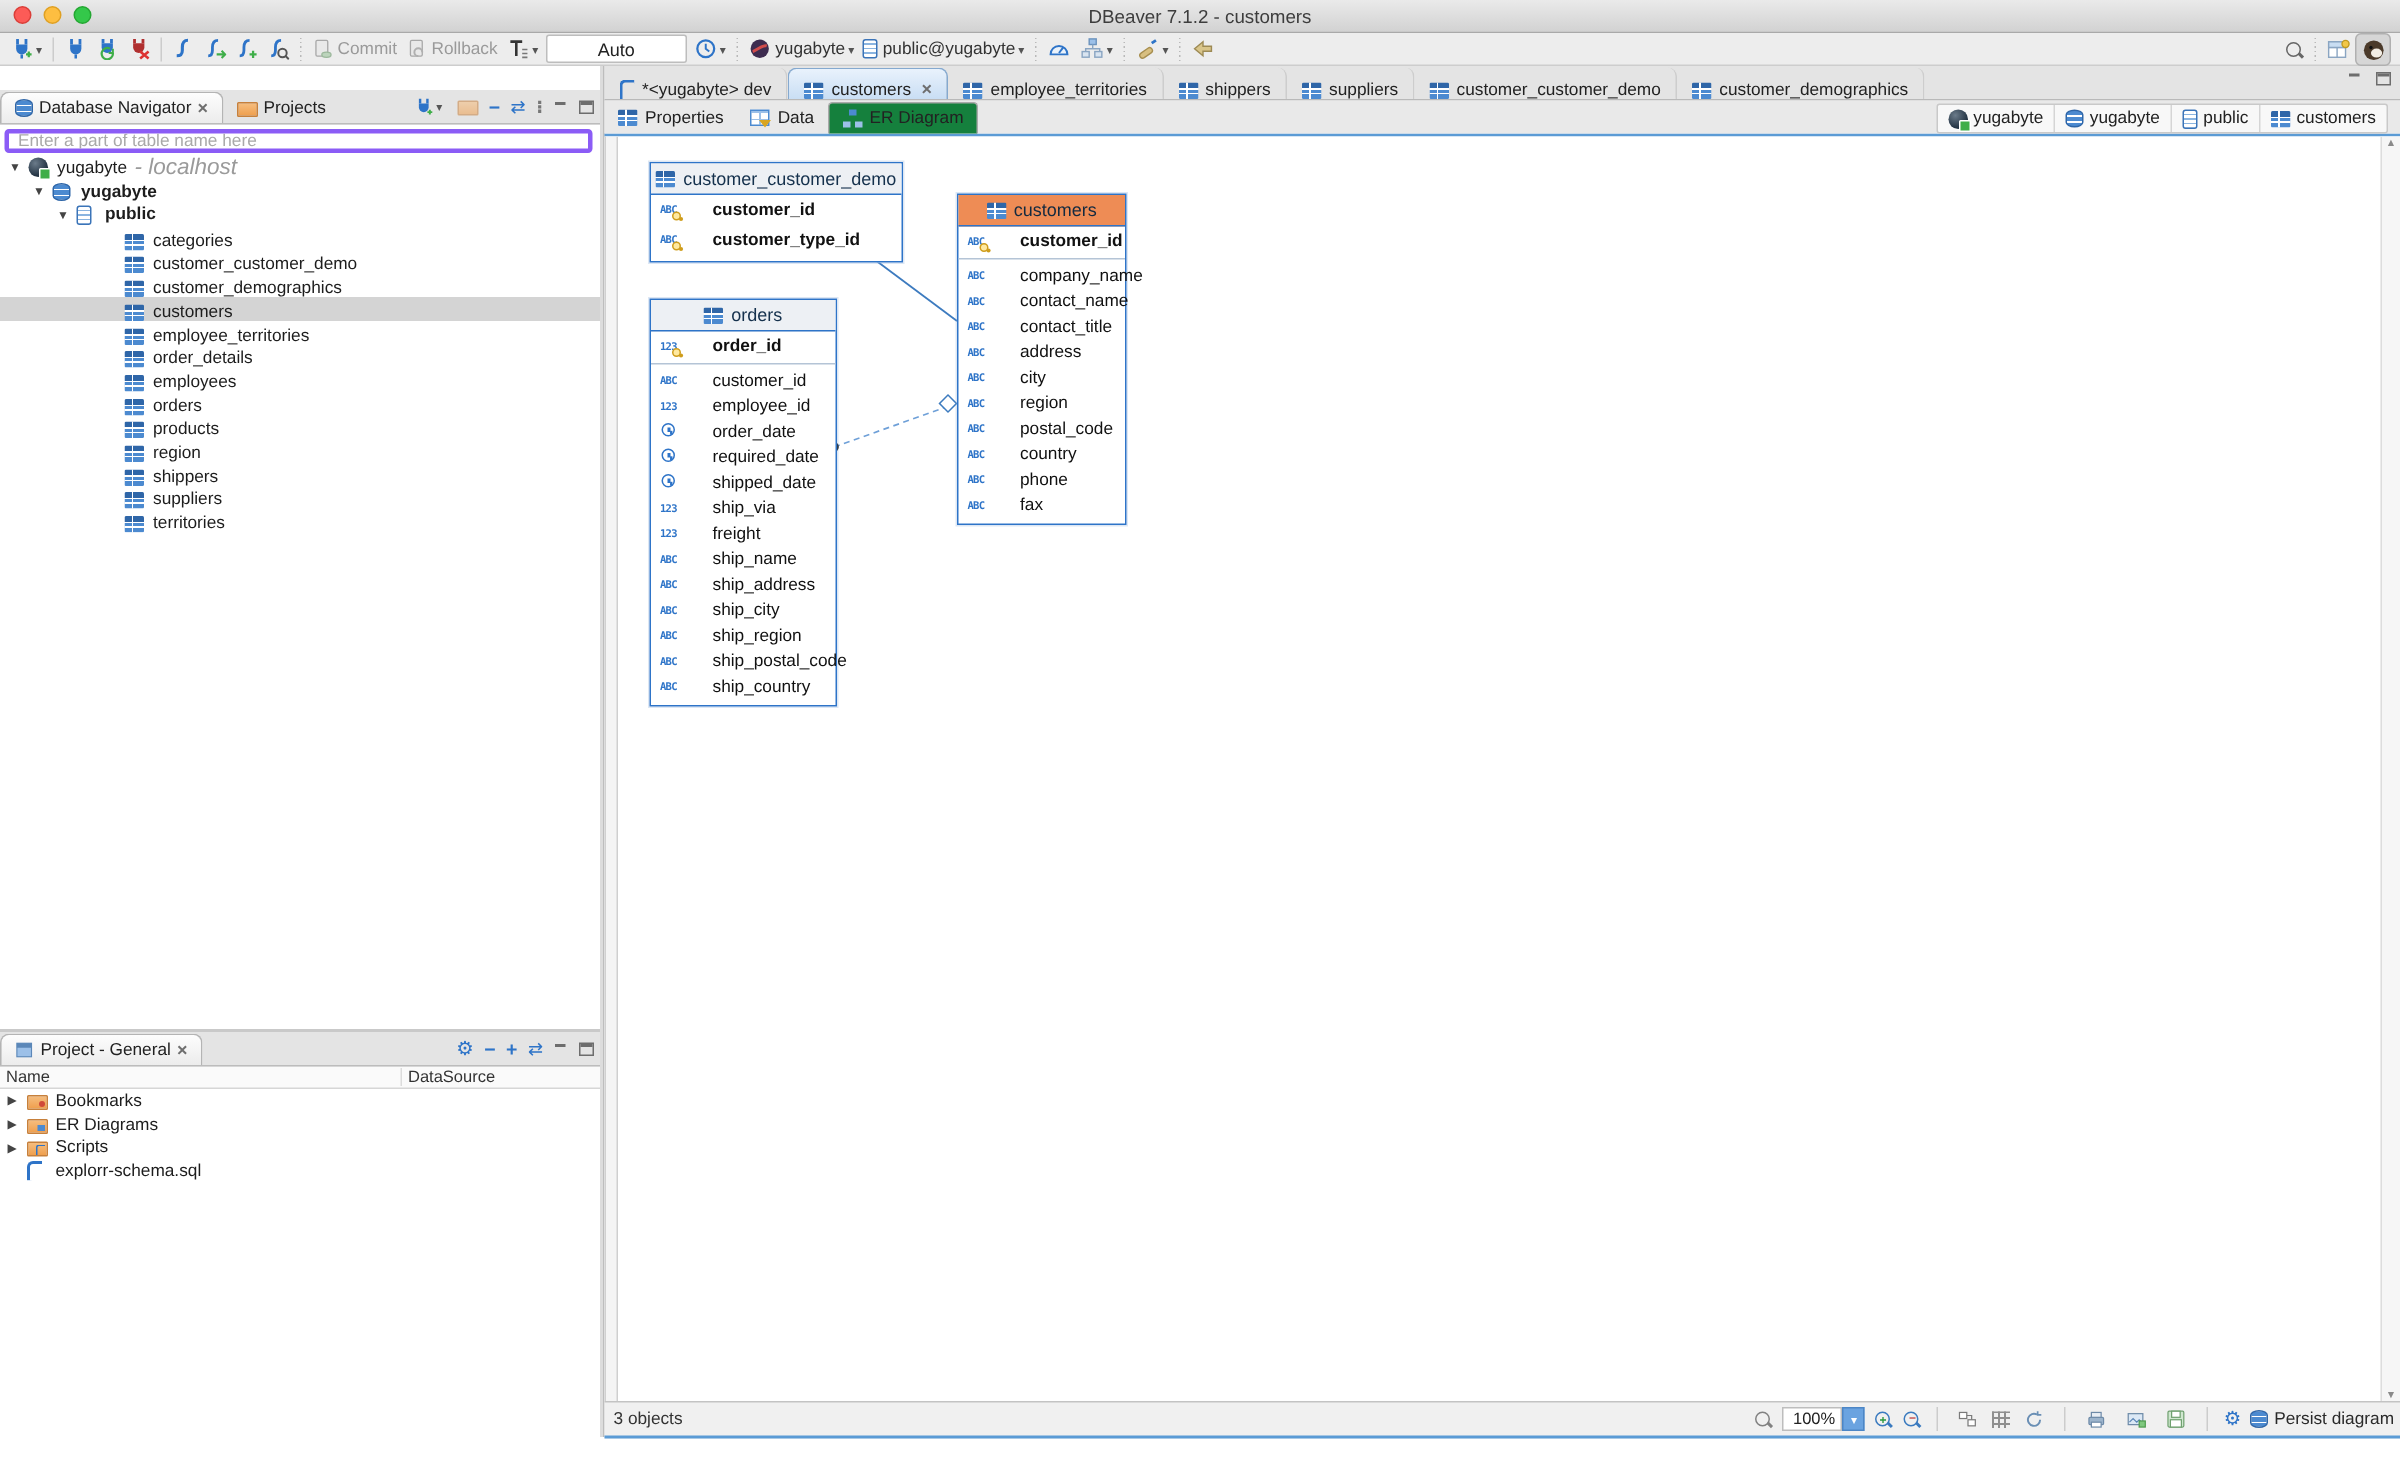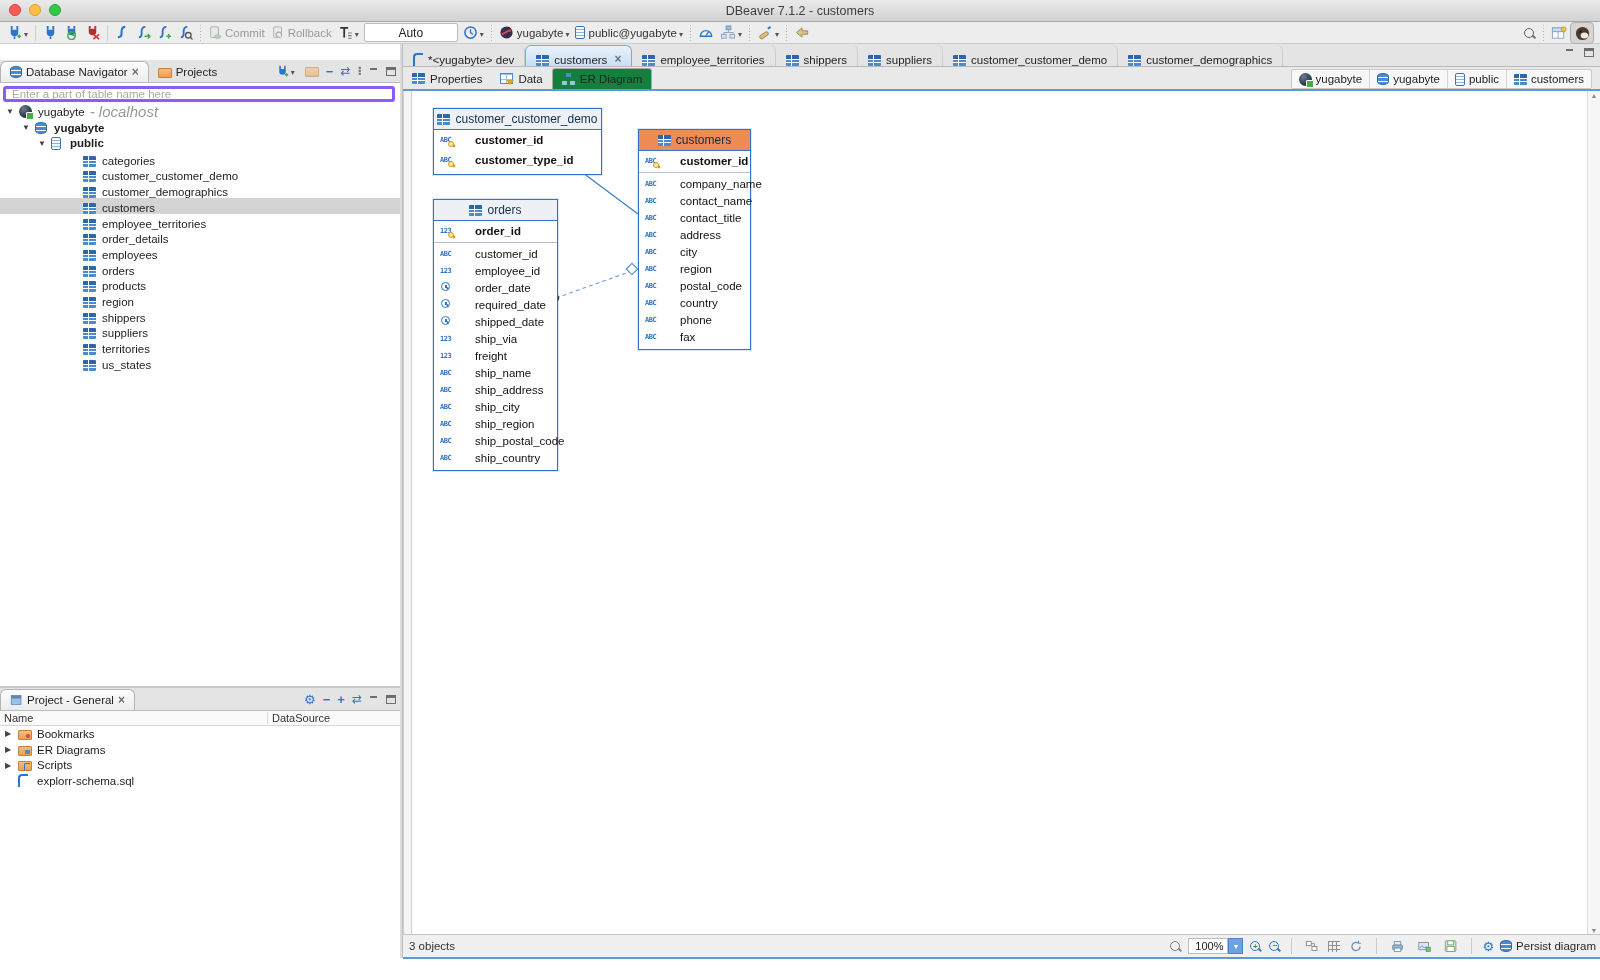--- a/index.html
+++ b/index.html
@@ -506,28 +506,20 @@
 
           <div class="trow" data-level="3">
             <span class="arr"></span>
             <span class="tic-wrap">
               <span data-icon="table"></span>
             </span>
             <span class="lbl">territories</span>
             <span class="sfx"></span>
           </div>
 
-          <div class="trow" data-level="3">
-            <span class="arr"></span>
-            <span class="tic-wrap">
-              <span data-icon="table"></span>
-            </span>
-            <span class="lbl">us_states</span>
-            <span class="sfx"></span>
-          </div>
 
       </div>
     </div>
 
     <div class="proj-panel">
       <div class="ptabs">
         <span class="ptab active">
           <svg width="13" height="12" viewBox="0 0 16 16">
               <rect x="1" y="2" width="13" height="12" fill="#9cc0e8" stroke="#5b87b8"></rect>
               <rect x="1" y="2" width="13" height="4" fill="#5b87b8"></rect>

